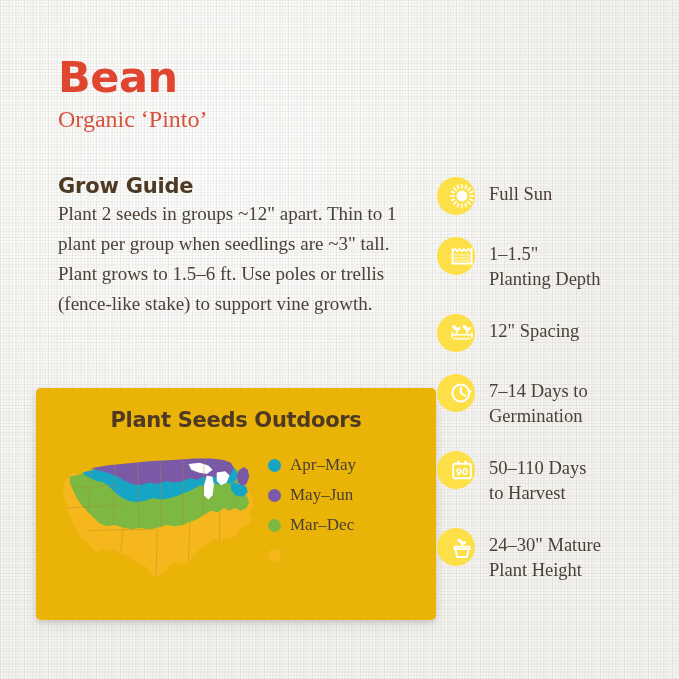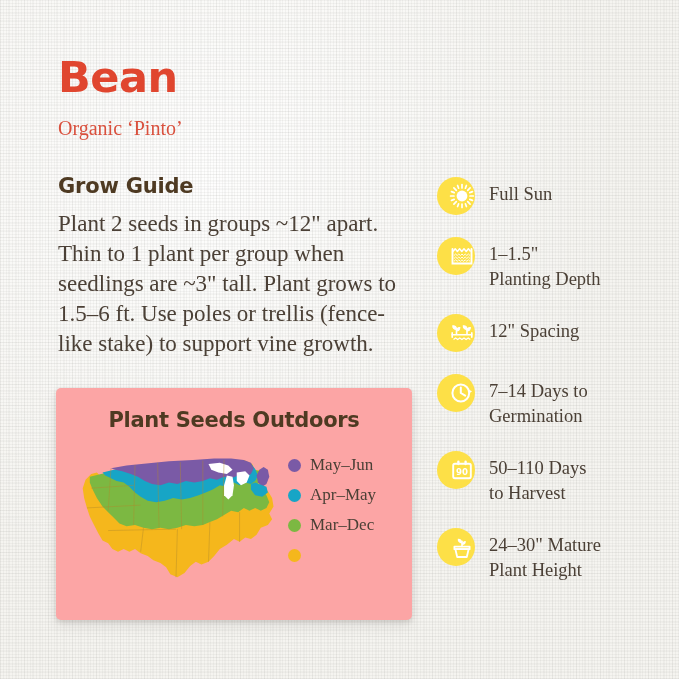--- a/index.html
+++ b/index.html
@@ -43,56 +43,56 @@
   .plant-title {
     font-family: "DejaVu Sans", sans-serif;
     font-weight: bold;
     font-size: 43px;
     line-height: 46px;
     color: #e0462f;
     letter-spacing: -0.5px;
   }
   .plant-variety {
     font-family: "Liberation Serif", serif;
-    font-size: 20px;
+    font-size: 24px;
     line-height: 28px;
     color: #d9503d;
-    margin-top: 14px;
+    margin-top: 5px;
   }
 
   
   .grow-guide {
     position: absolute;
     left: 58px;
     top: 174px;
     width: 348px;
   }
   .gg-heading {
     font-family: "DejaVu Sans", sans-serif;
     font-weight: bold;
     font-size: 21px;
     color: #4e3a22;
-    margin-bottom: 11px;
+    margin-bottom: 1px;
     letter-spacing: -0.2px;
   }
   .gg-body {
     font-family: "Liberation Serif", serif;
-    font-size: 23px;
+    font-size: 19px;
     line-height: 30px;
     color: #4b4036;
   }
 
   
   .map-card {
     position: absolute;
-    left: 56px;
+    left: 36px;
     top: 388px;
-    width: 356px;
+    width: 400px;
     height: 232px;
-    background: #fca5a5;
+    background: #eab308;
     border-radius: 5px;
     box-shadow: 0 2px 5px rgba(60,55,45,0.16), 0 6px 14px rgba(60,55,45,0.08);
   }
   .map-title {
     font-family: "DejaVu Sans", sans-serif;
     font-weight: bold;
     font-size: 21px;
     color: #4e3a22;
     text-align: center;
     padding-top: 20px;
@@ -246,26 +246,26 @@
               <path d="M150,186 L152,118"></path>
               <path d="M196,164 L198,108"></path>
               <path d="M240,136 L240,94"></path>
             </g>
           </g>
         </svg>
       </div>
 
       <div class="map-legend">
         <div class="legend-row">
+          <span class="legend-dot" style="background:#17a5c6;"></span>
+          <span class="legend-label">Apr–May</span>
+        </div>
+        <div class="legend-row">
           <span class="legend-dot" style="background:#7a5aa6;"></span>
           <span class="legend-label">May–Jun</span>
-        </div>
-        <div class="legend-row">
-          <span class="legend-dot" style="background:#17a5c6;"></span>
-          <span class="legend-label">Apr–May</span>
         </div>
         <div class="legend-row">
           <span class="legend-dot" style="background:#7cb842;"></span>
           <span class="legend-label">Mar–Dec</span>
         </div>
         <div class="legend-row">
           <span class="legend-dot" style="background:#f5b71c;"></span>
         </div>
       </div>
 

